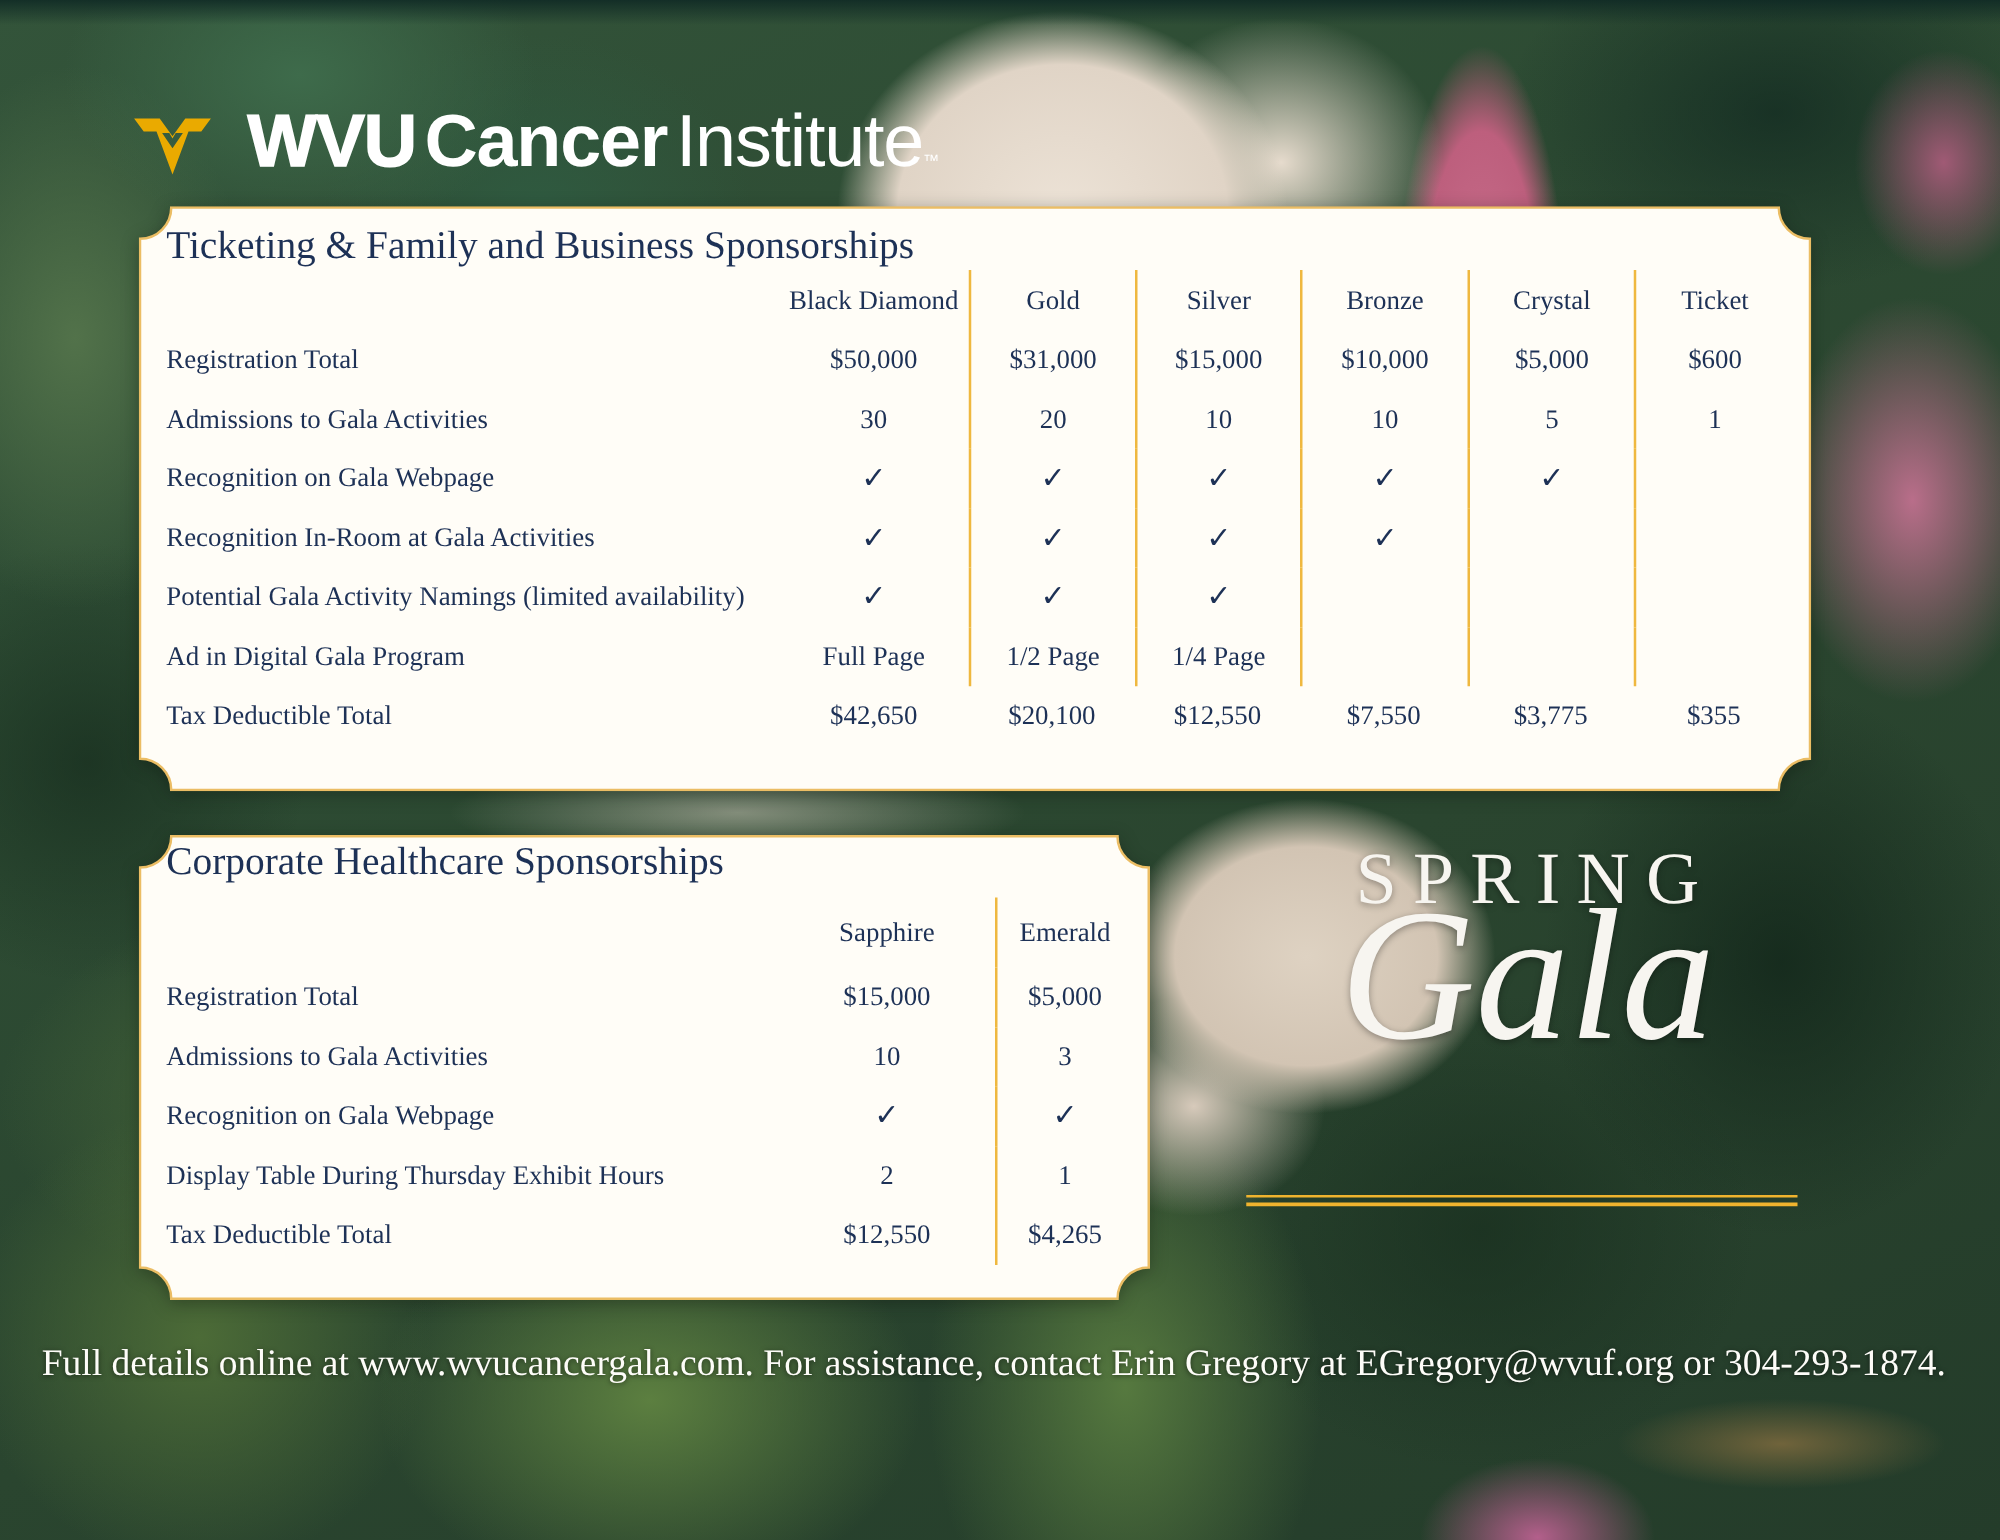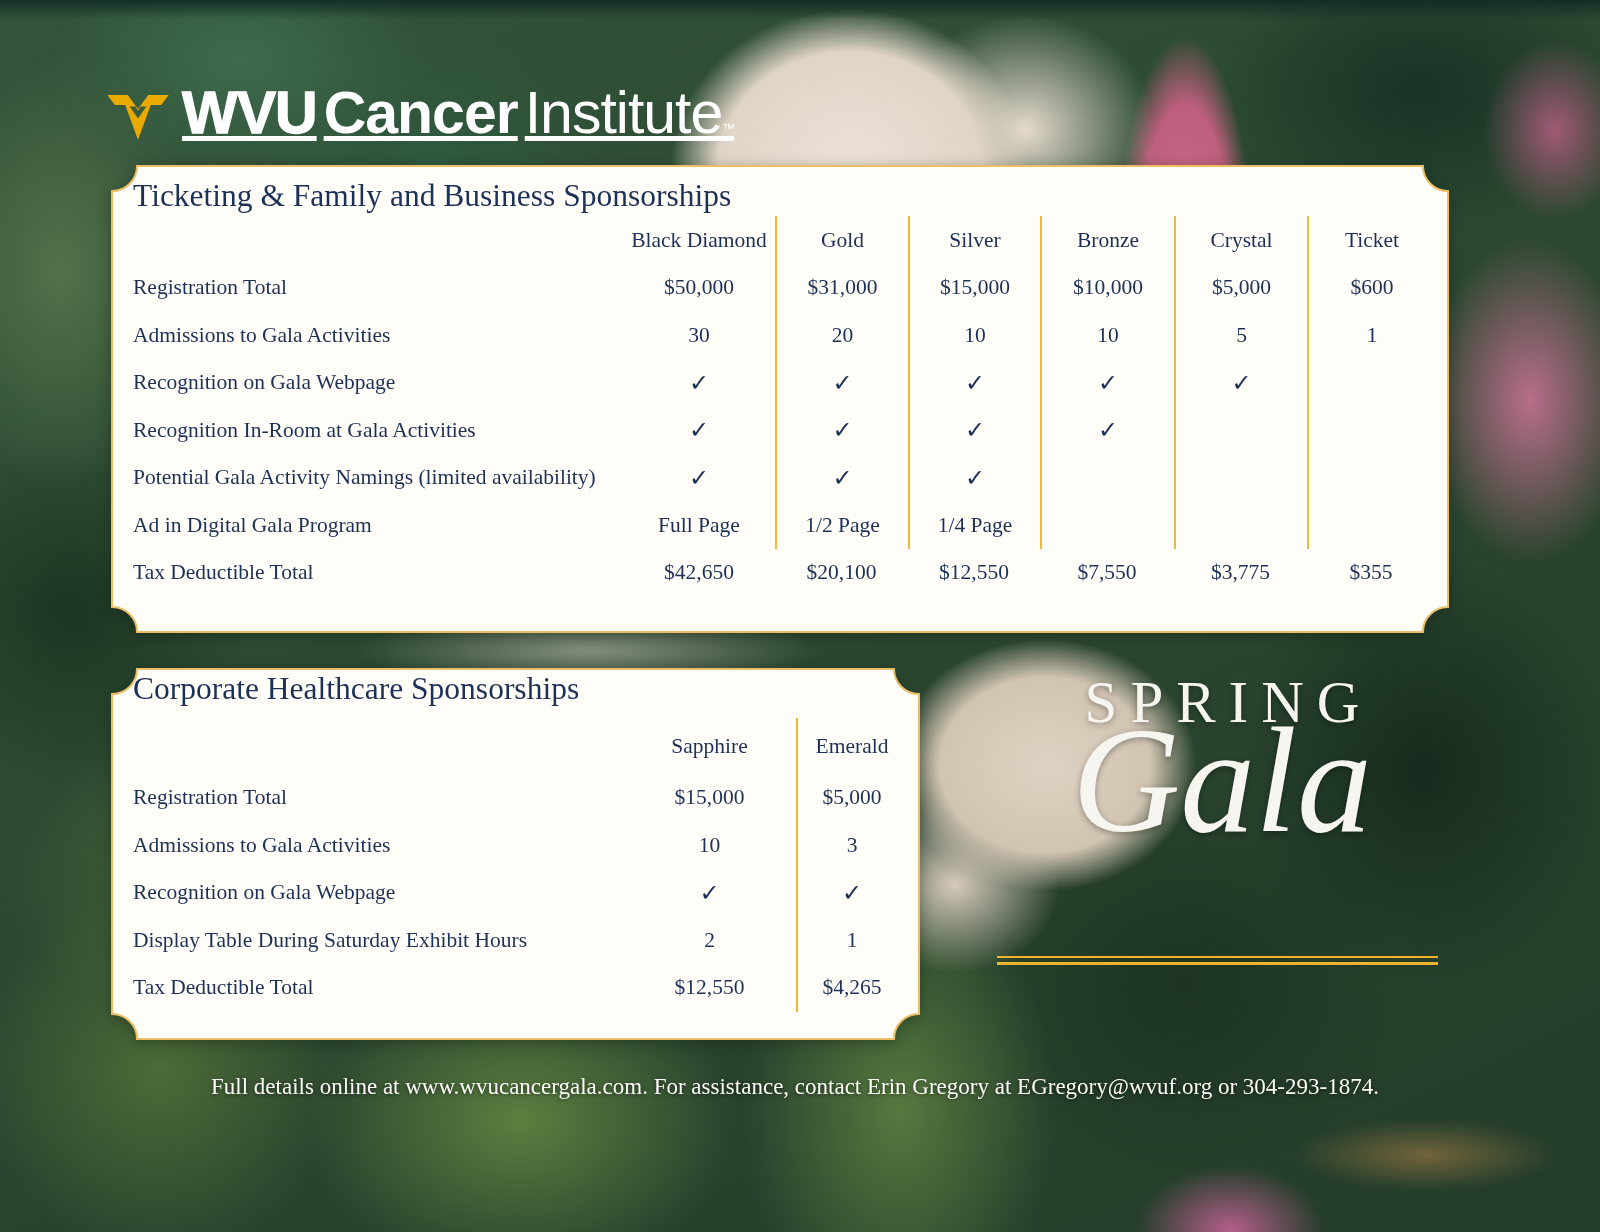--- a/index.html
+++ b/index.html
@@ -35,21 +35,21 @@
       radial-gradient(ellipse 305px 265px at 1185px 985px, rgba(24,46,30,.7) 0%, rgba(24,46,30,0) 72%),
       radial-gradient(ellipse 245px 245px at 70px 610px, rgba(22,44,29,.7) 0%, rgba(22,44,29,0) 72%),
       radial-gradient(ellipse 300px 200px at 1420px 90px, rgba(18,42,33,.75) 0%, rgba(18,42,33,0) 72%),
       linear-gradient(155deg, #33543a 0%, #2d4b33 35%, #2a452f 60%, #243c2a 100%);
   }
 
   
   .logo { position:absolute; left:106px; top:84px; display:flex; align-items:flex-start; }
   .logo svg { width:64px; height:58px; margin-top:3px; }
   .logo-text { font-family:"Liberation Sans", sans-serif; font-size:59px; line-height:58px;
-               color:#ffffff; letter-spacing:-1px; margin-left:12px; white-space:nowrap;text-decoration:underline; }
+               color:#ffffff; letter-spacing:-1px; margin-left:28px; white-space:nowrap; }
   .logo-text .b1 { font-weight:700; -webkit-text-stroke:1.3px #ffffff; }
   .logo-text .b2 { font-weight:700; margin-left:7px; }
   .logo-text .b3 { font-weight:400; margin-left:7px; }
   .logo-text .tm { font-size:13px; vertical-align:baseline; font-weight:400; }
 
   
   .panel { position:absolute; color:#1d3156; }
   .panel > svg.bg { position:absolute; left:0; top:0; filter:drop-shadow(0 3px 7px rgba(8,18,10,.35)); }
   .p1 { left:111px; top:165px; width:1338px; height:584px; }
   .p2 { left:111px; top:668px; width:809px; height:372px; }
@@ -76,21 +76,21 @@
             text-shadow:0 2px 6px rgba(0,0,0,.35); }
   .gala { font-style:italic; font-size:150px; line-height:1; margin-top:-24px;
           text-shadow:0 2px 6px rgba(0,0,0,.35); }
   .rule { position:absolute; left:47px; right:56px; top:280px; height:9px;
           border-top:2px solid #efb32e; border-bottom:3px solid #efb32e; }
   .year { position:absolute; left:0; right:0; top:312px; font-size:74px; line-height:1;
           text-shadow:0 2px 6px rgba(0,0,0,.35); }
 
   
   .footer { position:absolute; left:0; right:10px; top:1074px; text-align:center;
-            font-size:23px; color:#fdfcf8; text-shadow:0 1px 4px rgba(0,0,0,.55); }
+            font-size:30px; color:#fdfcf8; text-shadow:0 1px 4px rgba(0,0,0,.55); }
 </style>
 </head>
 <body>
 
 <div class="page">
 
   <header class="logo">
     <svg viewBox="0 0 100 90" aria-hidden="true">
       <path fill="#EAAA00" fill-rule="evenodd" d="M2,12 L34,12 L50,34 L66,12 L98,12 L86,28 L70,28 L50,82 L30,28 L14,28 Z
                M37,30 L50,49 L63,30 L54,30 L50,37 L46,30 Z"></path>
@@ -174,21 +174,21 @@
         <div class="cell val hdr divided">Emerald</div>
         <div class="cell label">Registration Total</div>
         <div class="cell val">$15,000</div>
         <div class="cell val divided">$5,000</div>
         <div class="cell label">Admissions to Gala Activities</div>
         <div class="cell val">10</div>
         <div class="cell val divided">3</div>
         <div class="cell label">Recognition on Gala Webpage</div>
         <div class="cell val check">✓</div>
         <div class="cell val divided check">✓</div>
-        <div class="cell label">Display Table During Saturday Exhibit Hours</div>
+        <div class="cell label">Display Table During Thursday Exhibit Hours</div>
         <div class="cell val">2</div>
         <div class="cell val divided">1</div>
         <div class="cell label">Tax Deductible Total</div>
         <div class="cell val">$12,550</div>
         <div class="cell val divided">$4,265</div>
       </div>
   </section>
 
   <div class="event">
     <div class="spring">SPRING</div>

